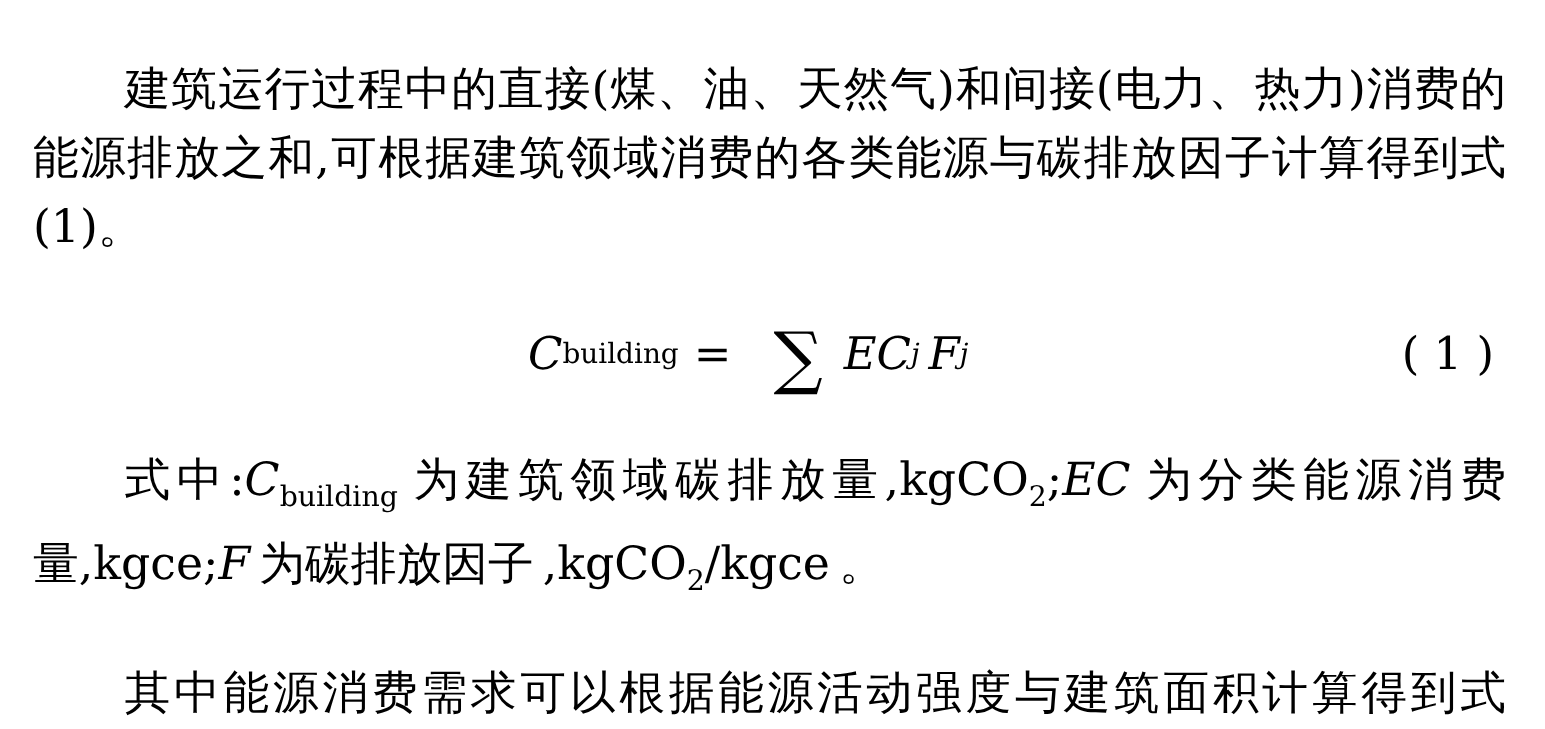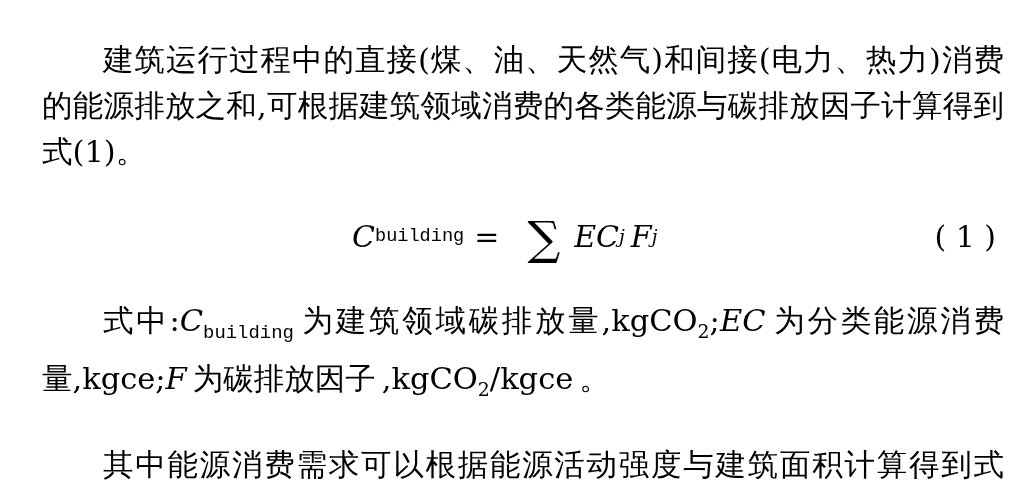--- a/index.html
+++ b/index.html
@@ -20,21 +20,20 @@
     position: relative;
     box-sizing: border-box;
     padding: 6px 26px 0 22px;
   }
   .para {
     font-size: 30.5px;
     line-height: 46px;
     text-align: justify;
     text-justify: inter-ideograph;
     letter-spacing: 0px;
-    margin-left: 20px;
   }
   .indent {
     text-indent: 2em;
   }
   .formula-row {
     display: flex;
     align-items: center;
     justify-content: flex-start;
     margin-top: 6px;
     margin-bottom: 2px;
@@ -59,21 +58,20 @@
   }
   .sub {
     font-size: 0.62em;
     vertical-align: sub;
     font-style: italic;
   }
   .sub-up {
     font-size: 0.62em;
     vertical-align: sub;
     font-style: normal;
-    font-family: Liberation Mono, monospace;
   }
   .sigma {
     font-size: 46px;
     line-height: 1;
     margin: 0 14px 0 18px;
     font-family: "DejaVu Serif", "Liberation Serif", serif;
     position: relative;
     top: 2px;
   }
   .eq {

